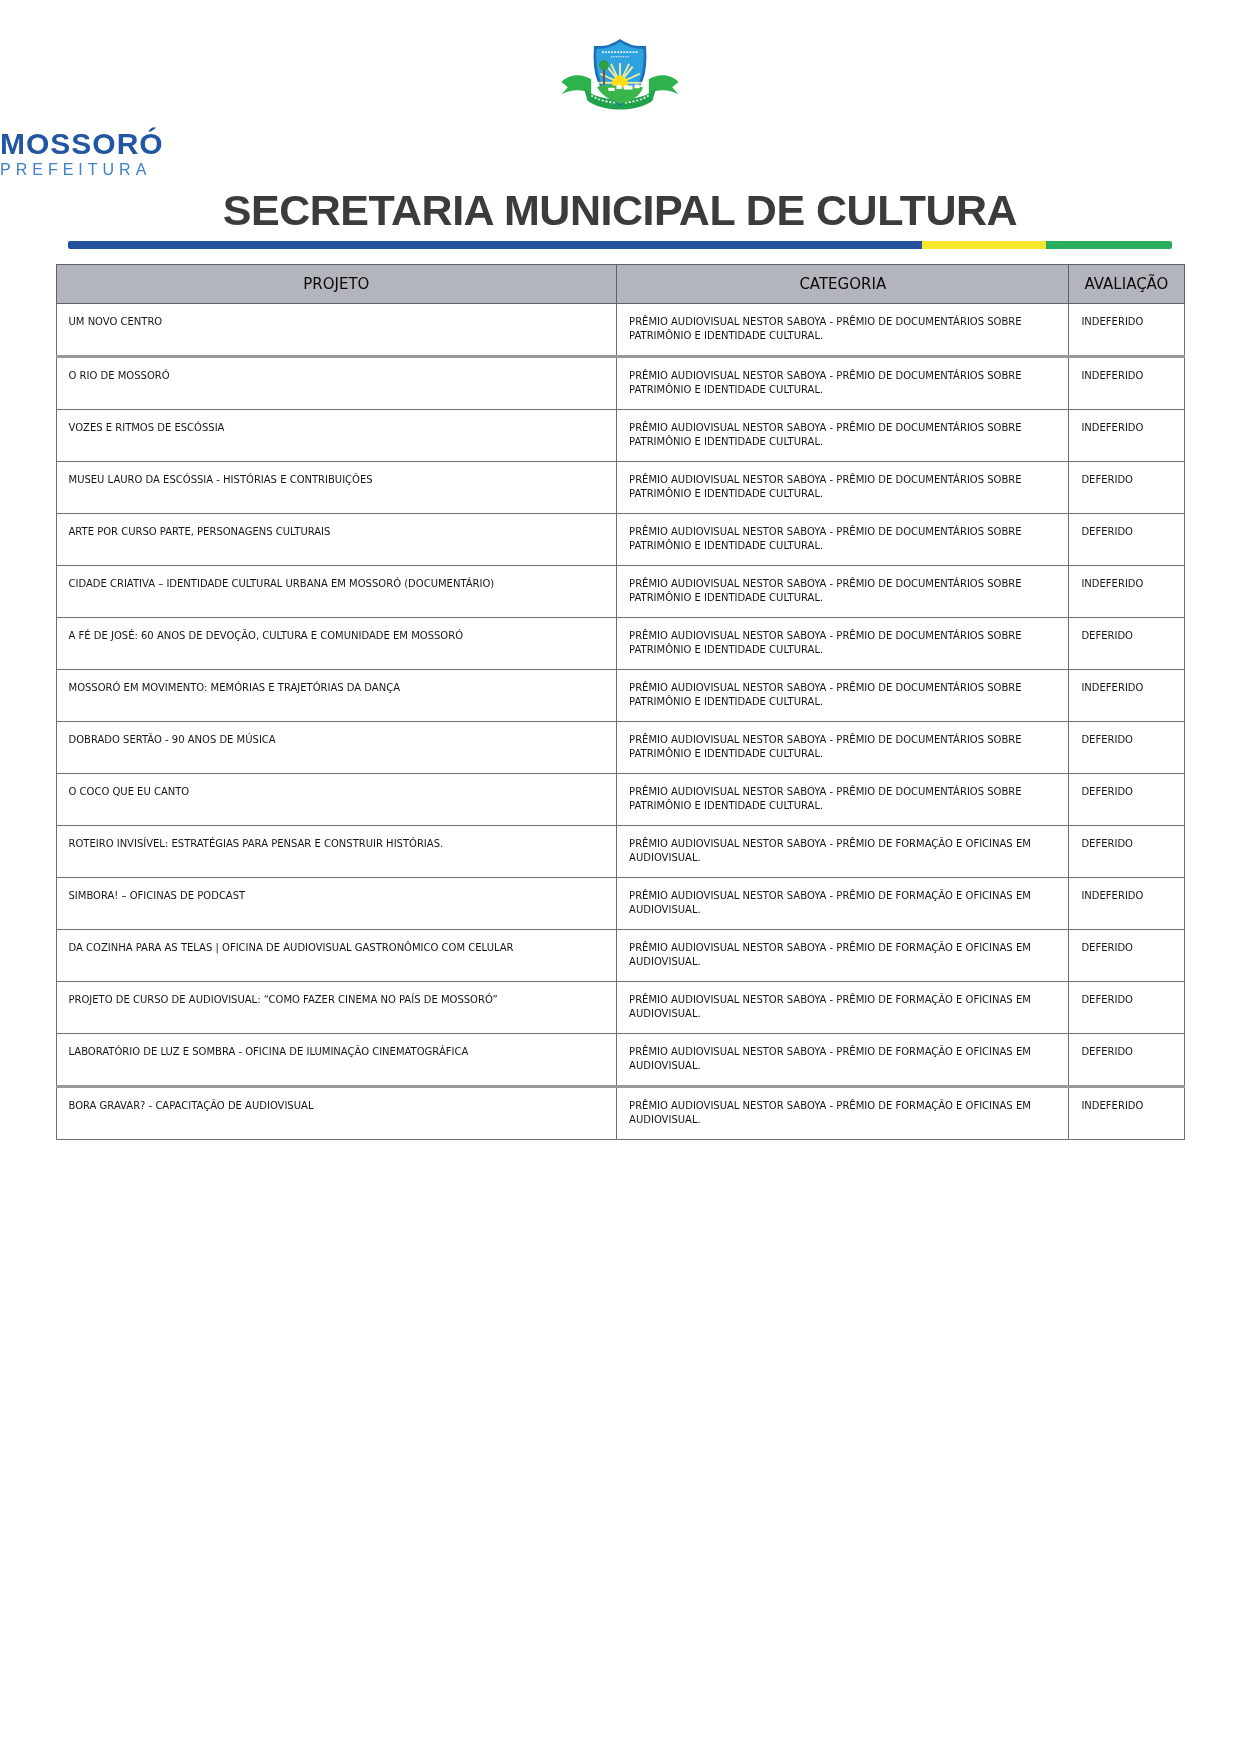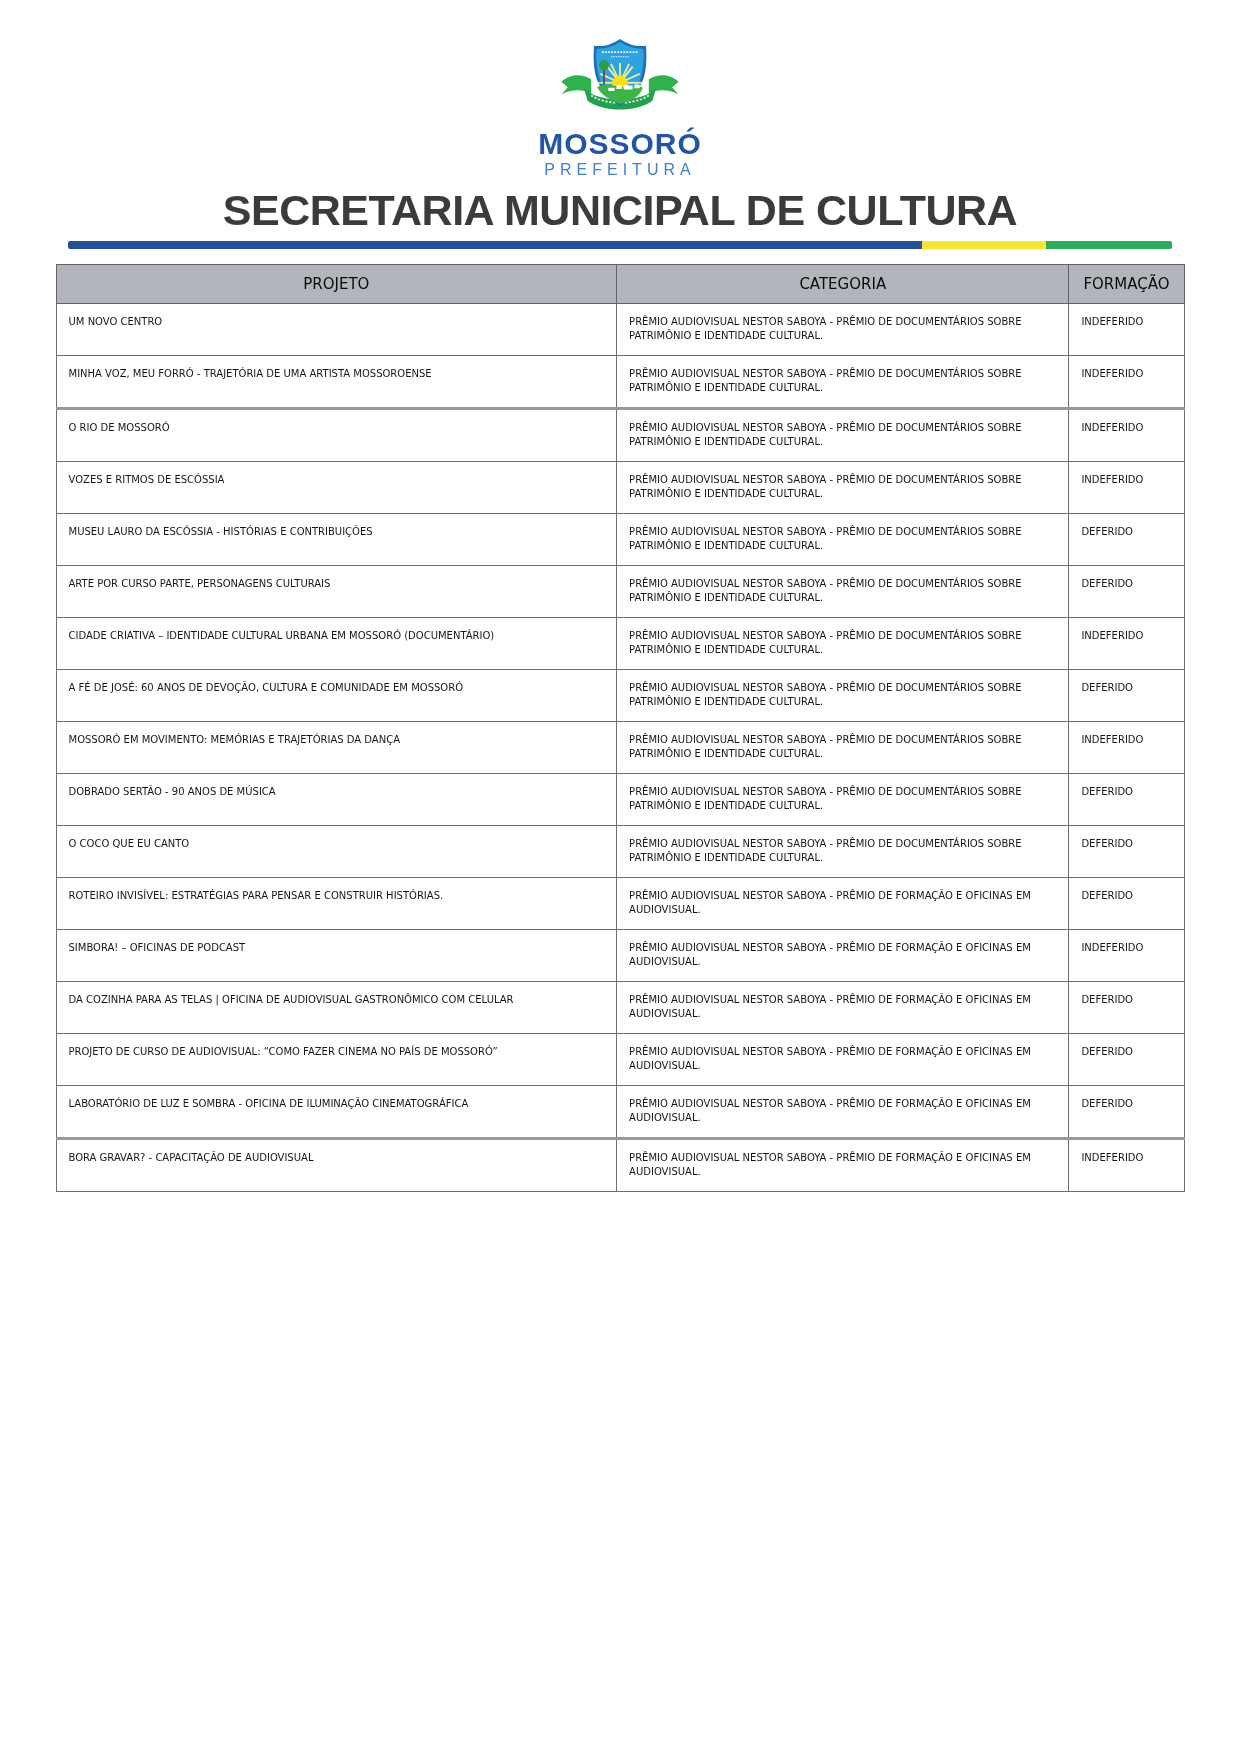--- a/index.html
+++ b/index.html
@@ -7,21 +7,21 @@
   body {
     width: 1240px;
     height: 1755px;
     margin: 0 auto;
     font-family: "DejaVu Sans", sans-serif;
     color: #161616;
   }
   .page { padding-top: 36px; }
 
   
-  .logo-block { text-align: center; }
+  .logo-block { }
   .crest { display: block; margin: 0 auto; width: 126px; height: 90px; }
   .city-name {
     font-family: "Liberation Sans", sans-serif;
     font-weight: 700;
     font-size: 30px;
     letter-spacing: 1px;
     color: var(--logo-blue, #2156A4);
     margin-top: 3px;
     line-height: 1;
   }
@@ -151,34 +151,29 @@
   <table class="projects">
     <colgroup>
       <col class="c-projeto">
       <col class="c-categoria">
       <col class="c-avaliacao">
     </colgroup>
     <thead>
       <tr>
         <th>PROJETO</th>
         <th>CATEGORIA</th>
-        <th>FORMAÇÃO</th>
+        <th>AVALIAÇÃO</th>
       </tr>
     </thead>
     <tbody>
         <tr>
           <td>UM NOVO CENTRO</td>
           <td>PRÊMIO AUDIOVISUAL NESTOR SABOYA - PRÊMIO DE DOCUMENTÁRIOS SOBRE PATRIMÔNIO E IDENTIDADE CULTURAL.</td>
           <td>INDEFERIDO</td>
         </tr>
-        <tr>
-          <td>MINHA VOZ, MEU FORRÓ - TRAJETÓRIA DE UMA ARTISTA MOSSOROENSE</td>
-          <td>PRÊMIO AUDIOVISUAL NESTOR SABOYA - PRÊMIO DE DOCUMENTÁRIOS SOBRE PATRIMÔNIO E IDENTIDADE CULTURAL.</td>
-          <td>INDEFERIDO</td>
-        </tr>
         <tr class="thick-top">
           <td>O RIO DE MOSSORÓ</td>
           <td>PRÊMIO AUDIOVISUAL NESTOR SABOYA - PRÊMIO DE DOCUMENTÁRIOS SOBRE PATRIMÔNIO E IDENTIDADE CULTURAL.</td>
           <td>INDEFERIDO</td>
         </tr>
         <tr>
           <td>VOZES E RITMOS DE ESCÓSSIA</td>
           <td>PRÊMIO AUDIOVISUAL NESTOR SABOYA - PRÊMIO DE DOCUMENTÁRIOS SOBRE PATRIMÔNIO E IDENTIDADE CULTURAL.</td>
           <td>INDEFERIDO</td>
         </tr>

